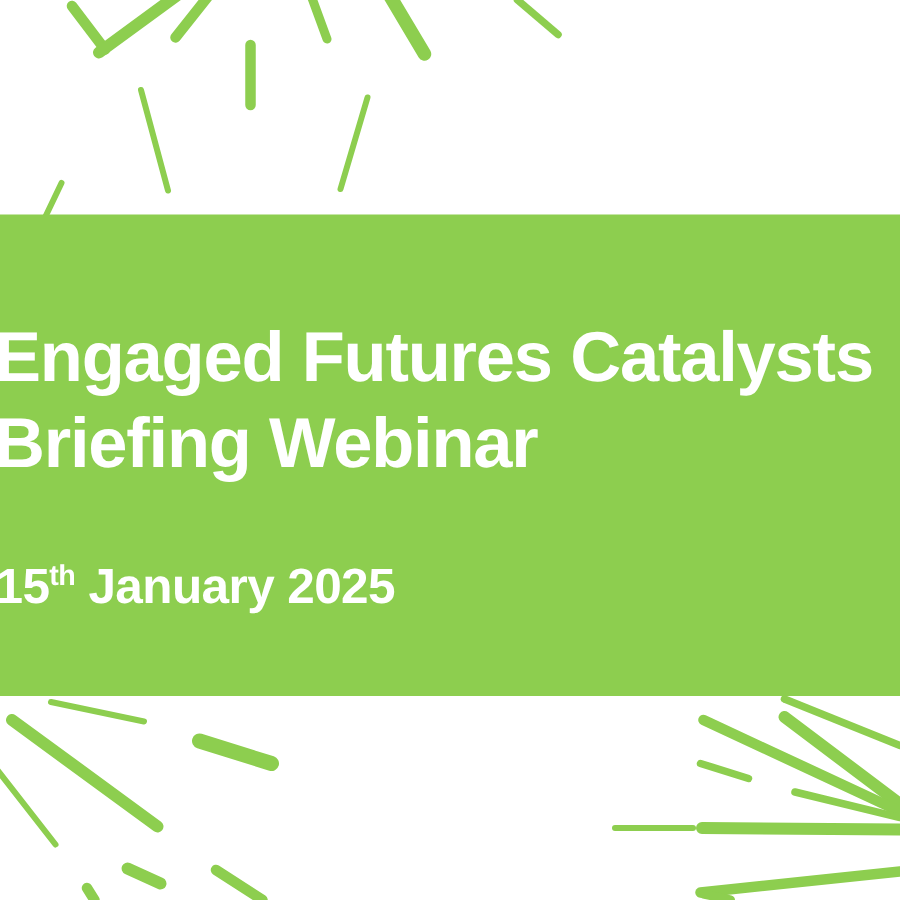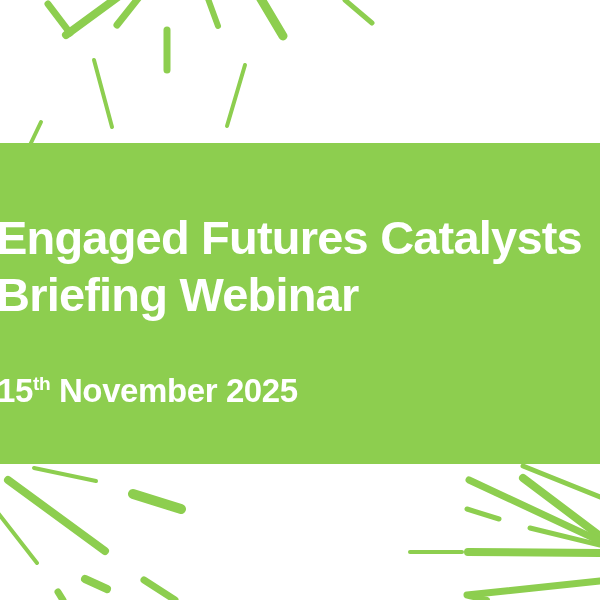--- a/index.html
+++ b/index.html
@@ -109,16 +109,16 @@
       <line x1="467" y1="509" x2="499" y2="519" stroke-width="5"></line>
       <line x1="469" y1="596" x2="487" y2="600" stroke-width="6"></line>
     </g>
   </svg>
 
   <div class="banner"></div>
 
   <div class="banner-text">
     <h1 class="title">Engaged Futures Catalysts
 Briefing Webinar</h1>
-    <p class="date"><span>15</span><sup>th</sup><span> November 2025</span></p>
+    <p class="date"><span>15</span><sup>th</sup><span> January 2025</span></p>
   </div>
 
 </div>
 
 </body></html>

